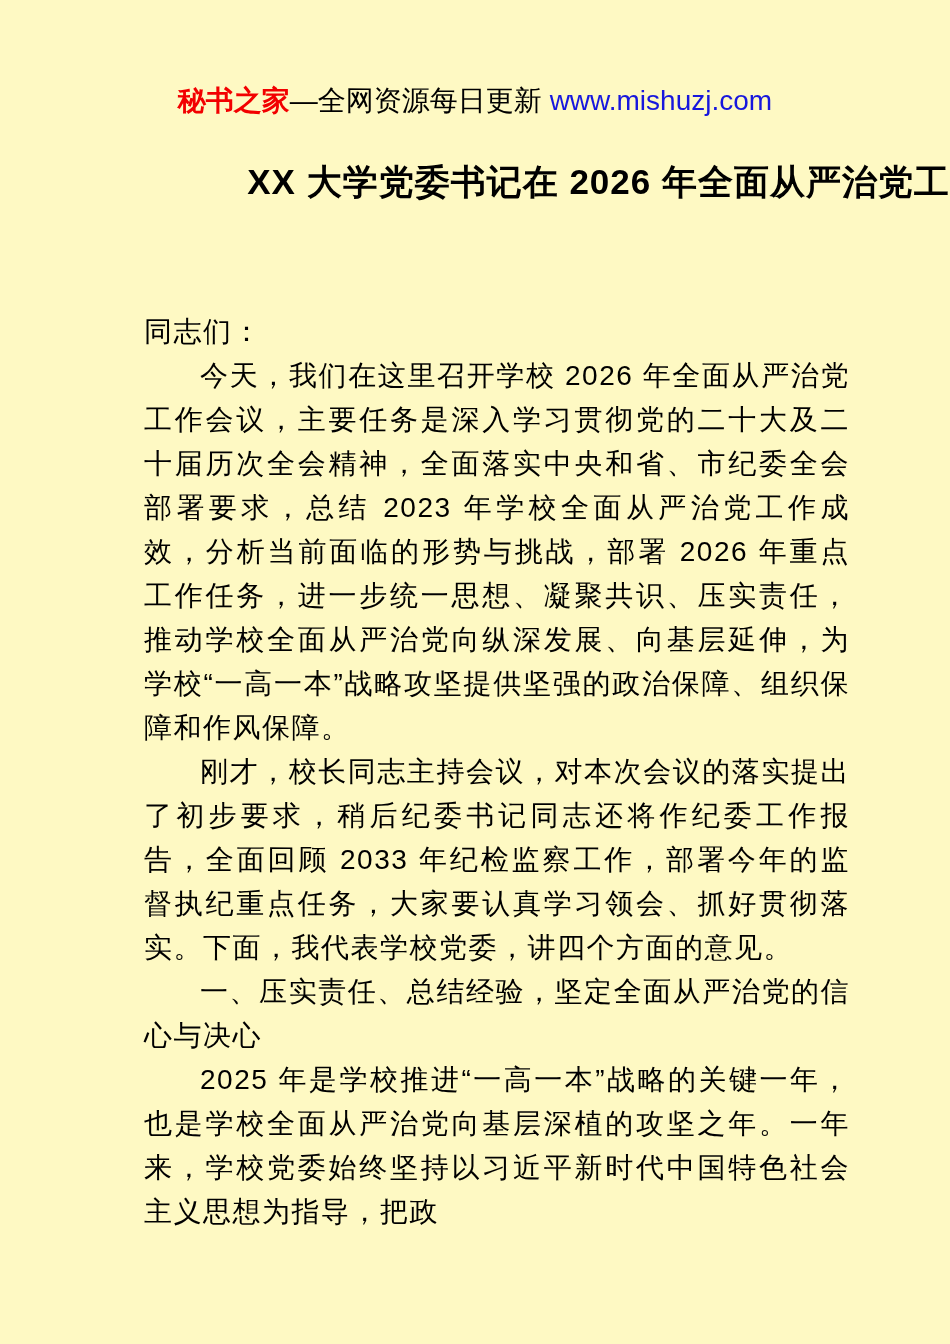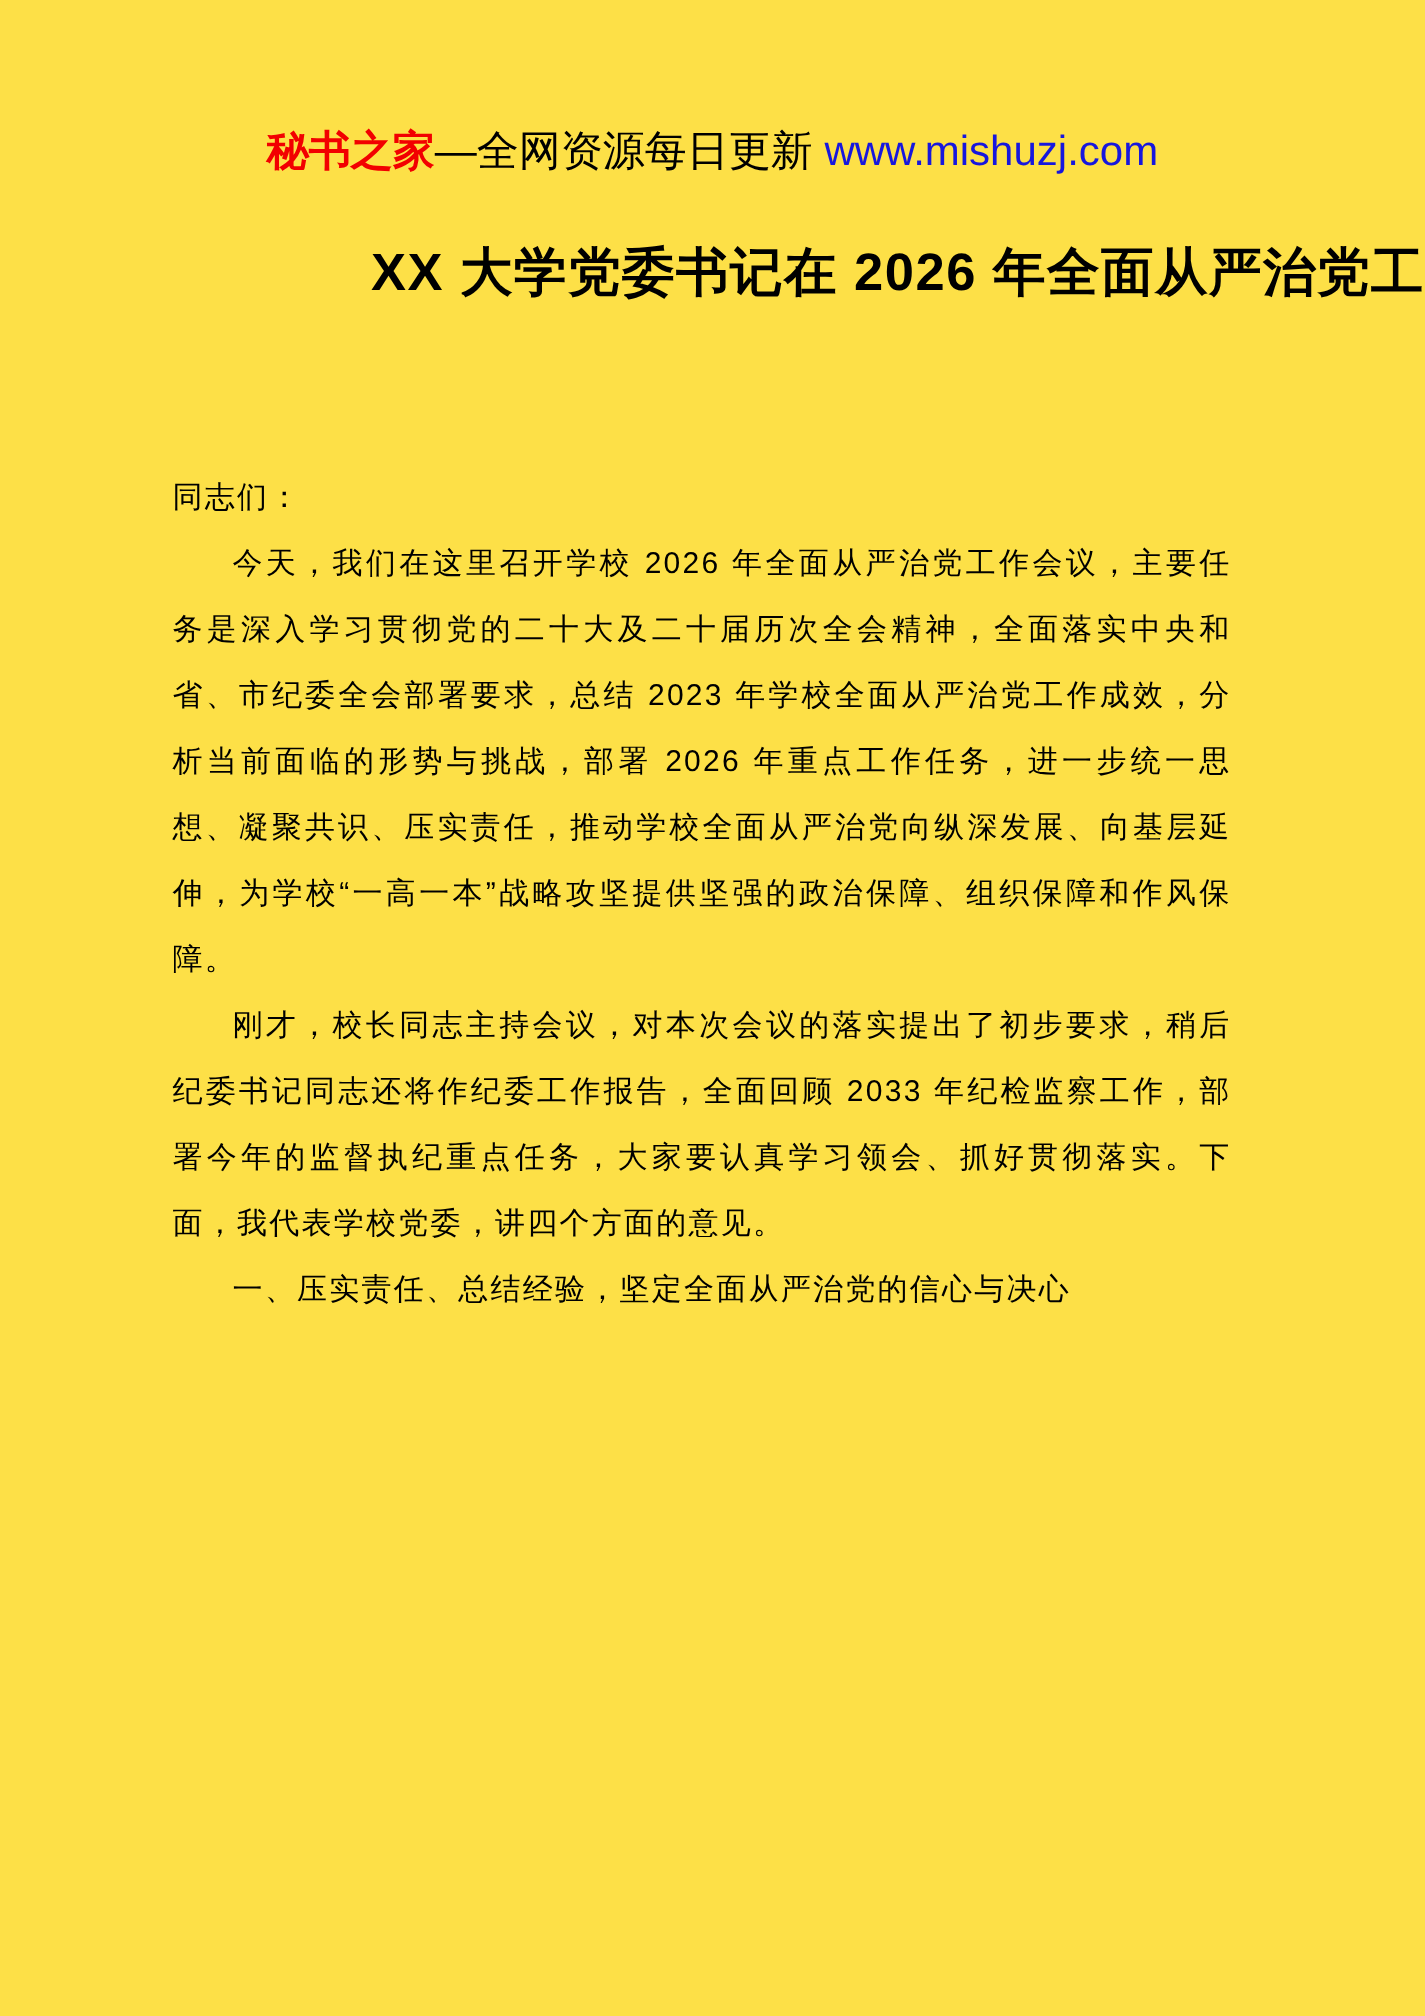--- a/index.html
+++ b/index.html
@@ -4,21 +4,21 @@
 <style>
   html, body {
     margin: 0;
     padding: 0;
     background: #ffffff;
   }
   .page {
     position: relative;
     width: 950px;
     height: 1344px;
-    background: #fde047;
+    background: #fef9c3;
     overflow: hidden;
     font-family: "Liberation Sans", sans-serif;
     color: #000000;
   }
   .doc-header {
     position: absolute;
     top: 82px;
     left: 0;
     width: 100%;
     text-align: center;
@@ -40,23 +40,23 @@
     width: 100%;
     text-align: right;
     font-weight: bold;
     font-size: 35px;
     line-height: 49px;
     letter-spacing: 1px;
   }
   .doc-body {
     position: absolute;
     top: 310px;
-    left: 115px;
+    left: 144px;
     width: 706px;
-    font-size: 20px;
+    font-size: 28px;
     line-height: 44px;
     letter-spacing: 1.5px;
     text-align: justify;
     text-justify: inter-character;
   }
   .doc-body p {
     margin: 0;
     padding: 0;
     text-indent: 2em;
   }
@@ -76,15 +76,16 @@
 
   <div class="doc-title">
     <div>XX 大学党委书记在 2026 年全面从严治党工</div>
   </div>
 
   <div class="doc-body">
     <p class="no-indent">同志们：</p>
     <p>今天，我们在这里召开学校 2026 年全面从严治党工作会议，主要任务是深入学习贯彻党的二十大及二十届历次全会精神，全面落实中央和省、市纪委全会部署要求，总结 2023 年学校全面从严治党工作成效，分析当前面临的形势与挑战，部署 2026 年重点工作任务，进一步统一思想、凝聚共识、压实责任，推动学校全面从严治党向纵深发展、向基层延伸，为学校“一高一本”战略攻坚提供坚强的政治保障、组织保障和作风保障。</p>
     <p>刚才，校长同志主持会议，对本次会议的落实提出了初步要求，稍后纪委书记同志还将作纪委工作报告，全面回顾 2033 年纪检监察工作，部署今年的监督执纪重点任务，大家要认真学习领会、抓好贯彻落实。下面，我代表学校党委，讲四个方面的意见。</p>
     <p>一、压实责任、总结经验，坚定全面从严治党的信心与决心</p>
+    <p>2025 年是学校推进“一高一本”战略的关键一年，也是学校全面从严治党向基层深植的攻坚之年。一年来，学校党委始终坚持以习近平新时代中国特色社会主义思想为指导，把政</p>
   </div>
 
 </div>
 
 </body></html>

